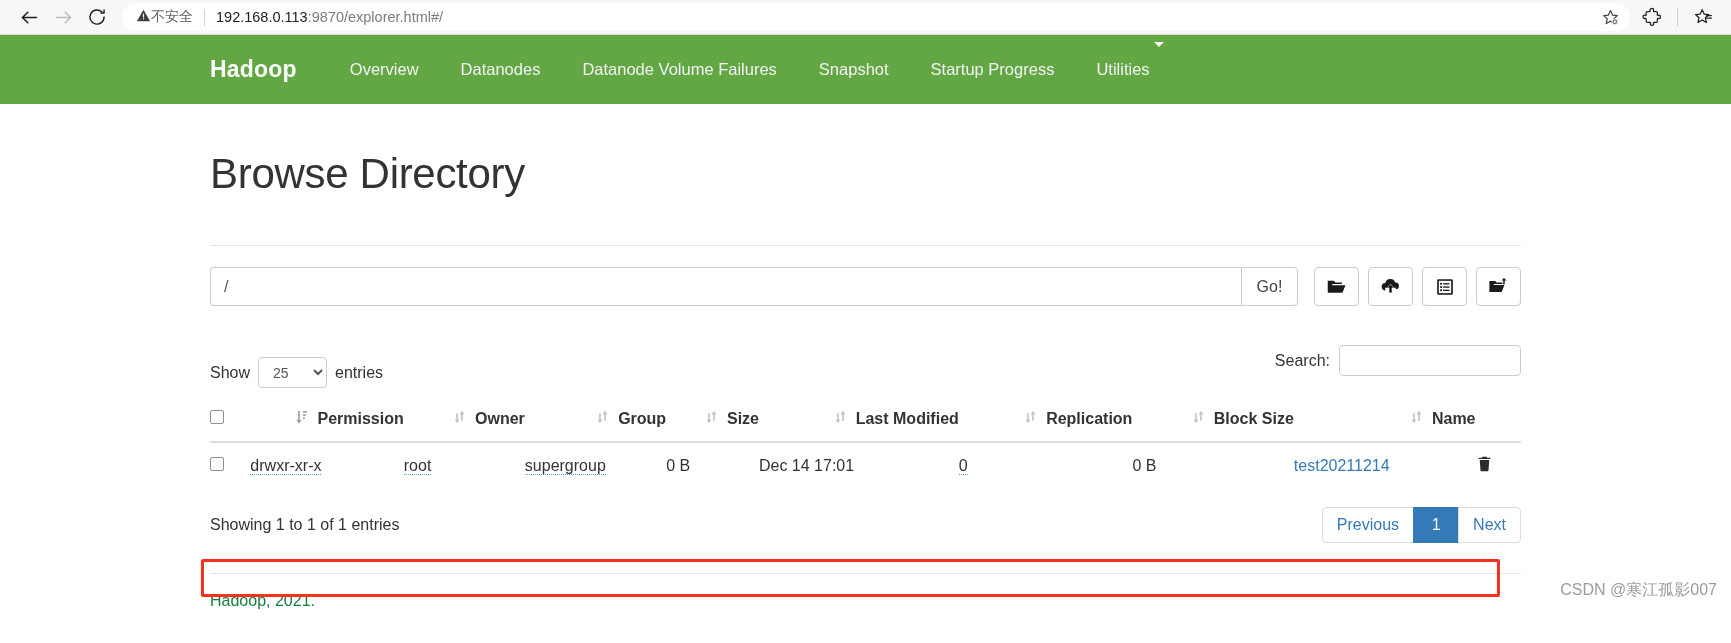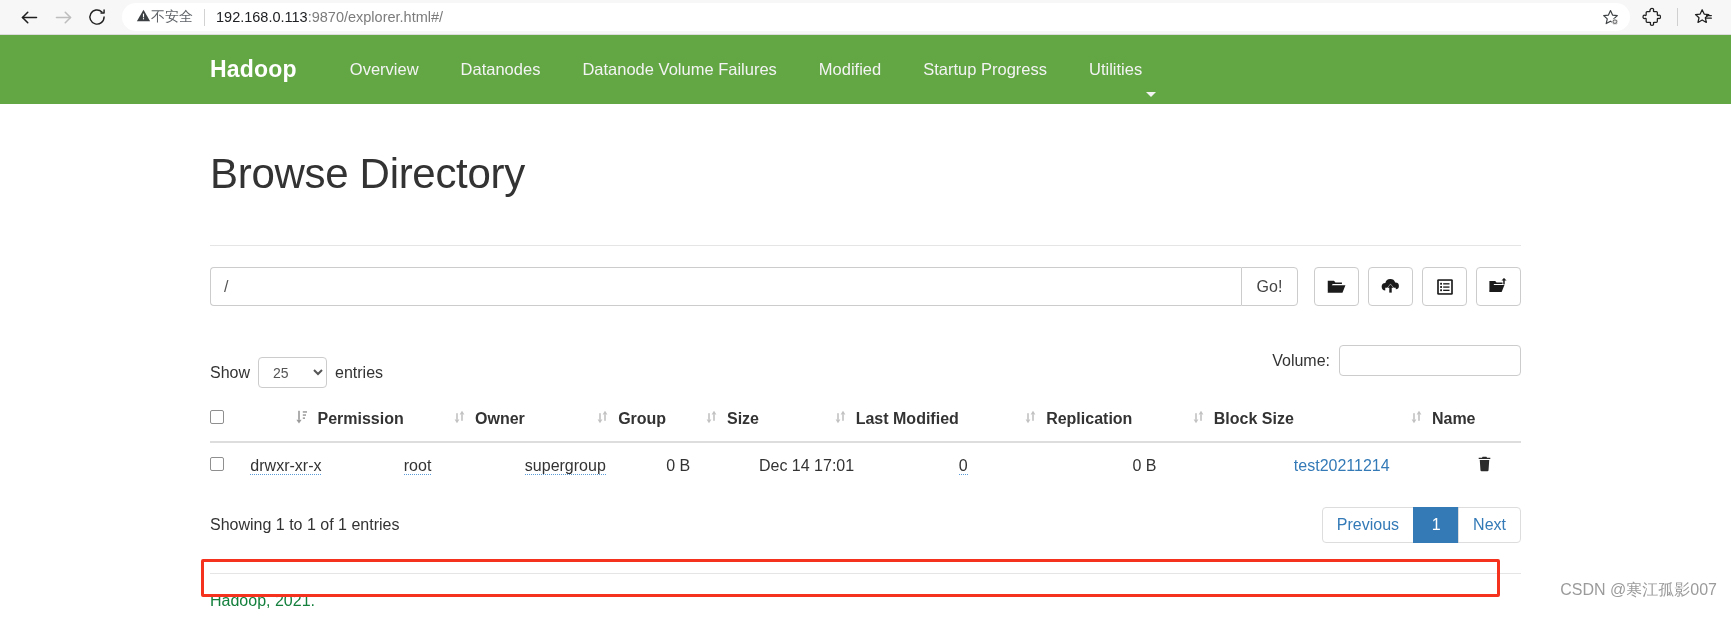--- a/index.html
+++ b/index.html
@@ -104,21 +104,21 @@
   }
   .nav-links { display: flex; align-items: center; }
   .nav-link {
     font-size: 16.5px;
     color: #f3f3f3;
     padding: 0 21px;
     line-height: 55px;
     cursor: pointer;
     white-space: nowrap;
   }
-  .nav-link.has-caret { display: flex; align-items: flex-end; gap: 4px; }
+  .nav-link.has-caret { display: flex; align-items: flex-start; gap: 4px; }
   .caret {
     width: 0; height: 0;
     border-left: 5px solid transparent;
     border-right: 5px solid transparent;
     border-top: 5px solid #f3f3f3;
     display: inline-block;
   }
 
   
   .page {
@@ -405,21 +405,21 @@
     </div>
   </div>
 </div>
 
 <div class="navbar">
   <div class="brand">Hadoop</div>
   <div class="nav-links">
     <div class="nav-link">Overview</div>
     <div class="nav-link">Datanodes</div>
     <div class="nav-link">Datanode Volume Failures</div>
-    <div class="nav-link">Modified</div>
+    <div class="nav-link">Snapshot</div>
     <div class="nav-link">Startup Progress</div>
     <div class="nav-link has-caret">
       <span>Utilities</span>
       <span class="caret"></span>
     </div>
   </div>
 </div>
 
 <div class="page-wrap">
 <div class="page">
@@ -478,21 +478,21 @@
     <div class="show-entries">
       <span>Show</span>
       <select class="entries-select">
         <option>25</option>
         <option>50</option>
         <option>100</option>
       </select>
       <span>entries</span>
     </div>
     <div class="search-wrap">
-      <span>Volume:</span>
+      <span>Search:</span>
       <input class="search-input" type="text" placeholder="" style="">
     </div>
   </div>
 
   <table class="fs-table">
     <colgroup>
       <col style="width:40px">
       <col style="width:152px">
       <col style="width:120px">
       <col style="width:140px">

